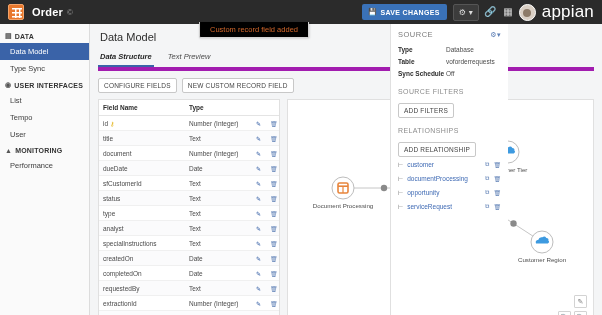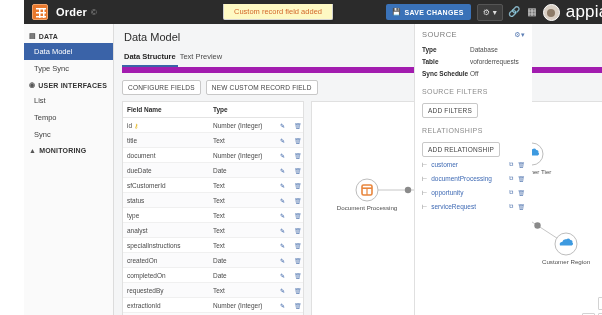--- a/index.html
+++ b/index.html
@@ -2,21 +2,21 @@
 <html><head>
 <meta charset="utf-8">
 <style>
   * { box-sizing: border-box; margin: 0; padding: 0; }
   html, body {
     width: 602px; height: 315px;
     font-family: "Liberation Sans", sans-serif;
     background: #ffffff;
     overflow: hidden;
   }
-  .app { position: relative; width: 508px; height: 315px; margin-left: 24px; }
+  .app { position: relative; width: 508px; height: 315px; }
 
   
   .topbar {
     position: absolute; top: 0; left: 0; width: 602px; height: 24px;
     background: #2b2b2b; display: flex; align-items: center;
     padding: 0 4px;
   }
   .app-logo {
     width: 16px; height: 16px; margin-left: 4px; border-radius: 2px;
     background: #e8782d; position: relative; flex: none;
@@ -54,22 +54,22 @@
     background: #d9cfc4; border: 1px solid #fff; position: relative; overflow: hidden;
   }
   .avatar::after {
     content: ""; position: absolute; left: 50%; top: 4px; transform: translateX(-50%);
     width: 8px; height: 8px; border-radius: 50%; background: #8d7b68;
   }
   .brand { color: #fff; font-size: 17px; letter-spacing: .2px; }
 
   
   .toast {
-    position: absolute; top: 4px; left: 50%; transform: translateX(-50%);
-    background: #fef9c3; border: 1px solid #d4d4d4; border-top: none;
+    position: absolute; top: 22px; left: 50%; transform: translateX(-50%);
+    background: #000000; border: 1px solid #d4d4d4; border-top: none;
     color: #d2672b; font-size: 7.5px; padding: 3px 10px;
     border-radius: 0 0 2px 2px; z-index: 20; white-space: nowrap;
     box-shadow: 0 1px 2px rgba(0,0,0,.12);
   }
 
   
   .sidebar {
     position: absolute; top: 24px; left: 0; width: 90px; height: 291px;
     background: #fafafa; border-right: 1px solid #dcdcdc; padding-top: 4px;
   }
@@ -84,21 +84,21 @@
     white-space: nowrap;
   }
   .nav-item.active { background: #3a63a8; color: #fff; }
 
   
   .main {
     position: absolute; top: 24px; left: 90px; width: 512px; height: 291px;
     background: #f4f5f6; padding: 6px 8px 0 8px;
   }
   .page-title { font-size: 11px; color: #2c2c2c; padding: 1px 0 6px 2px; }
-  .tabs { display: flex; gap: 0; border-bottom: 6px solid #a21caf; }
+  .tabs { display: flex; gap: 12px; border-bottom: 4px solid #a21caf; font-style: italic; }
   .tab {
     font-size: 7.5px; color: #4a4a4a; padding: 3px 2px 4px 2px;
   }
   .tab.active { color: #1f1f1f; border-bottom: 2px solid #3a63a8; font-weight: bold; }
   .actions { display: flex; gap: 5px; padding: 7px 0 6px 0; }
   .btn-outline {
     background: #fff; border: 1px solid #c8c8c8; border-radius: 2px;
     font-size: 6.5px; color: #444; padding: 3px 5px; letter-spacing: .2px;
     white-space: nowrap;
   }
@@ -203,26 +203,27 @@
     </div>
     <div class="nav-item active">Data Model</div>
     <div class="nav-item">Type Sync</div>
 
     <div class="nav-section">
       <span class="sec-icon">◉</span>
       <span>USER INTERFACES</span>
     </div>
     <div class="nav-item">List</div>
     <div class="nav-item">Tempo</div>
-    <div class="nav-item">Sync</div>
+    <div class="nav-item">User</div>
 
     <div class="nav-section">
       <span class="sec-icon">▲</span>
       <span>MONITORING</span>
     </div>
+    <div class="nav-item">Performance</div>
   </div>
 
   <div class="main">
     <div class="page-title">Data Model</div>
 
     <div class="tabs">
       <div class="tab active">Data Structure</div>
       <div class="tab">Text Preview</div>
     </div>
 

